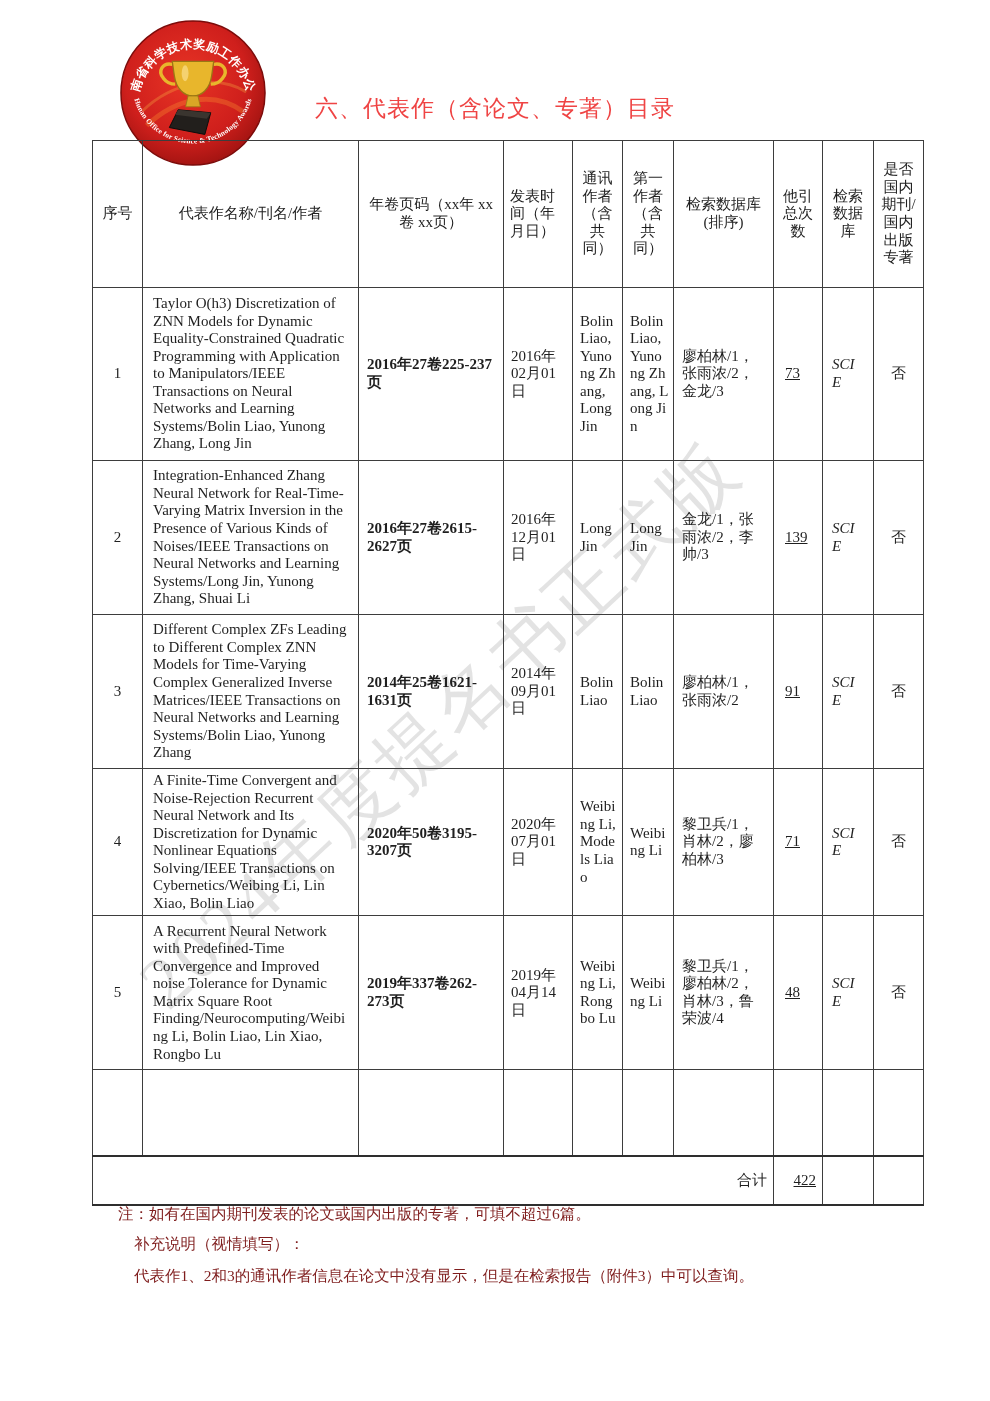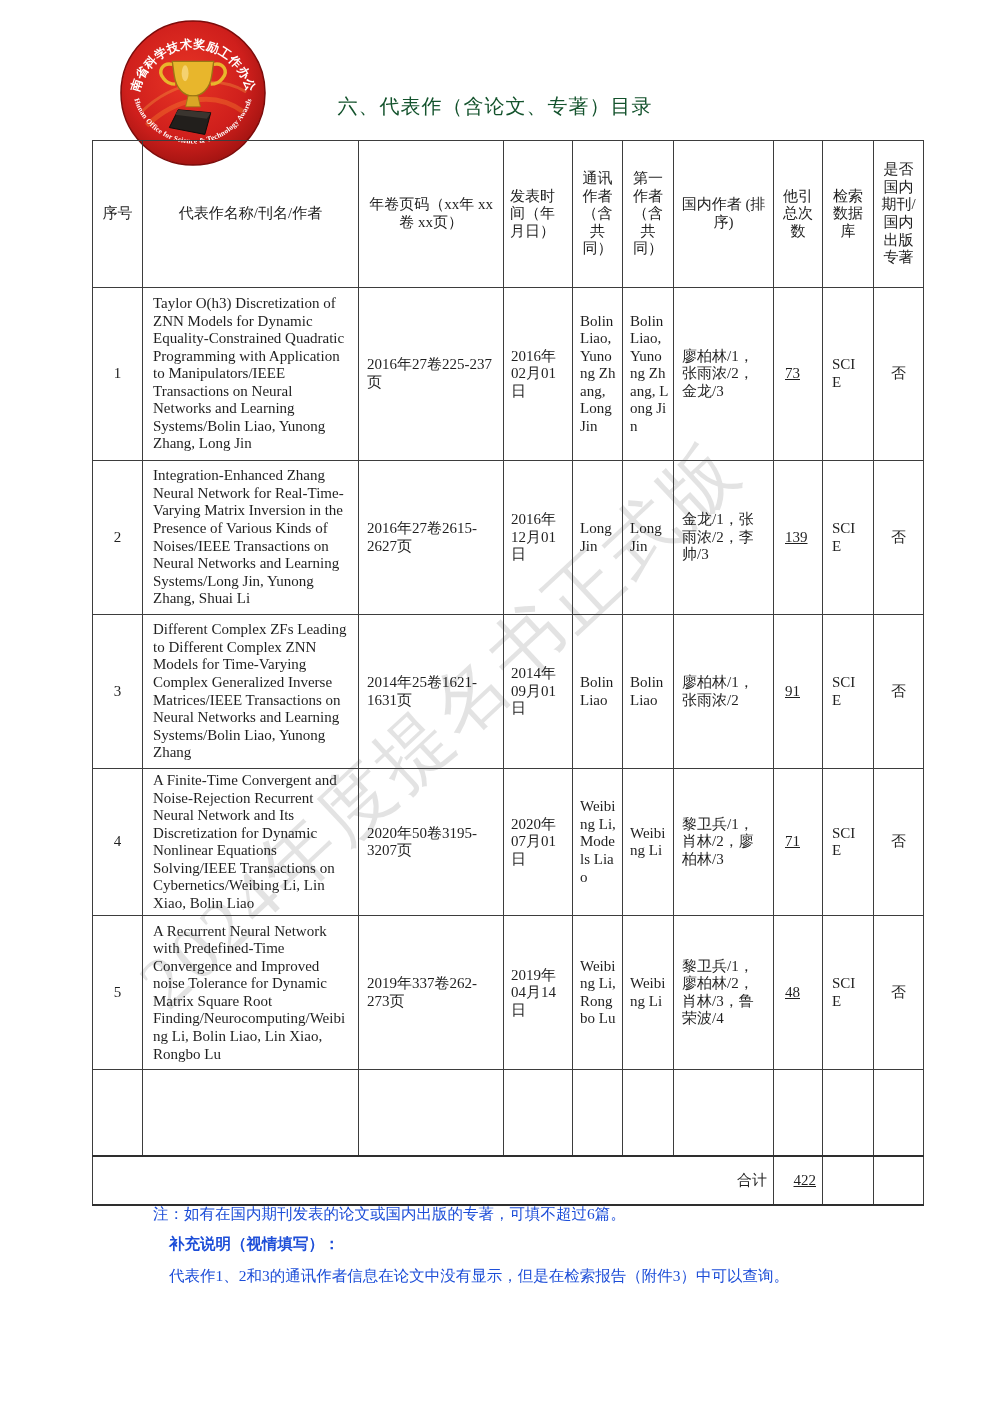--- a/index.html
+++ b/index.html
@@ -16,52 +16,52 @@
     transform:rotate(-43deg); transform-origin:0 0;
     font-size:74px; letter-spacing:4px; white-space:nowrap;
     color:rgba(40,40,40,0.13); pointer-events:none;
     font-family:"Liberation Serif","DejaVu Serif",serif;
   }
   .layer { position:relative; z-index:2; }
   
   .logo { position:absolute; left:119px; top:19px; width:148px; height:148px; }
   .page-title {
     position:absolute; left:0; top:93px; width:990px;
-    text-align:center; font-size:20px; letter-spacing:1px; color:#14532d;
+    text-align:center; font-size:23px; letter-spacing:1px; color:#ef4444;
   }
   
   .tbl-wrap { position:absolute; left:92px; top:140px; }
   table { border-collapse:collapse; table-layout:fixed; width:831px; }
   td, th {
     border:1px solid #3d3d3d; vertical-align:middle;
     font-size:15px; line-height:1.17; color:#1f1f1f;
     padding:3px 6px; font-weight:normal; word-wrap:break-word;
   }
   th { text-align:center; padding:3px 4px; }
   th.h-date { padding:8px 6px; text-align:left; }
   tr.r-head  { height:147px; }
   tr.r1 { height:173px; } tr.r2 { height:154px; } tr.r3 { height:154px; }
   tr.r4 { height:135px; } tr.r5 { height:154px; }
   tr.r-empty { height:86px; }
   tr.r-total { height:49px; }
   .c-no    { text-align:center; }
   .c-title { padding:3px 8px 3px 10px; }
-  .c-vol   { padding:3px 6px 3px 8px; }
+  .c-vol   { padding:3px 6px 3px 8px;font-weight:bold; }
   .c-date  { padding:3px 4px 3px 7px;margin-left:28px; }
   .c-break { word-break:break-all; padding:3px 4px 3px 7px; }
   .c-dom   { padding:3px 5px 3px 8px; }
   .c-cit   { padding-left:11px;text-decoration:underline; }
-  .c-db    { word-break:break-all; padding:3px 10px 3px 9px; }
+  .c-db    { word-break:break-all; padding:3px 10px 3px 9px;font-style:italic; }
   .c-cn    { text-align:center; }
   tr.r-total td { border-top:2px solid #2e2e2e; border-bottom:2px solid #2e2e2e;text-align:right; }
   .total-merge { text-align:center; }
   
-  .notes { position:absolute; left:118px; top:1203px; width:780px; font-size:15.5px; color:#1d4ed8;margin-left:35px; }
+  .notes { position:absolute; left:118px; top:1203px; width:780px; font-size:15.5px; color:#7f1d1d; }
   .note-line { line-height:1.45; }
-  .supp-title { font-weight:bold; margin:8px 0 0 16px; }
+  .supp-title { font-weight:normal; margin:8px 0 0 16px; }
   .supp-body  { margin:9px 0 0 16px; }
 </style>
 </head>
 <body>
 
 <div class="sheet">
 
   <div class="watermark">2024年度提名书正式版</div>
 
   <div class="layer">
@@ -113,21 +113,21 @@
           <col style="width:50px">
         </colgroup>
         <tbody>
           <tr class="r-head">
             <th>序号</th>
             <th>代表作名称/刊名/作者</th>
             <th>年卷页码（xx年 xx卷 xx页）</th>
             <th class="h-date">发表时间（年月日）</th>
             <th>通讯作者（含共同）</th>
             <th>第一作者（含共同）</th>
-            <th>国内作者 (排序)</th>
+            <th>检索数据库 (排序)</th>
             <th>他引总次数</th>
             <th>检索数据库</th>
             <th>是否国内期刊/国内出版专著</th>
           </tr>
 
           <tr class="r1">
             <td class="c-no">1</td>
             <td class="c-title">Taylor O(h3) Discretization of ZNN Models for Dynamic Equality-Constrained Quadratic Programming with Application to Manipulators/IEEE Transactions on Neural Networks and Learning Systems/Bolin Liao, Yunong Zhang, Long Jin</td>
             <td class="c-vol">2016年27卷225-237页</td>
             <td class="c-date">2016年02月01日</td>

